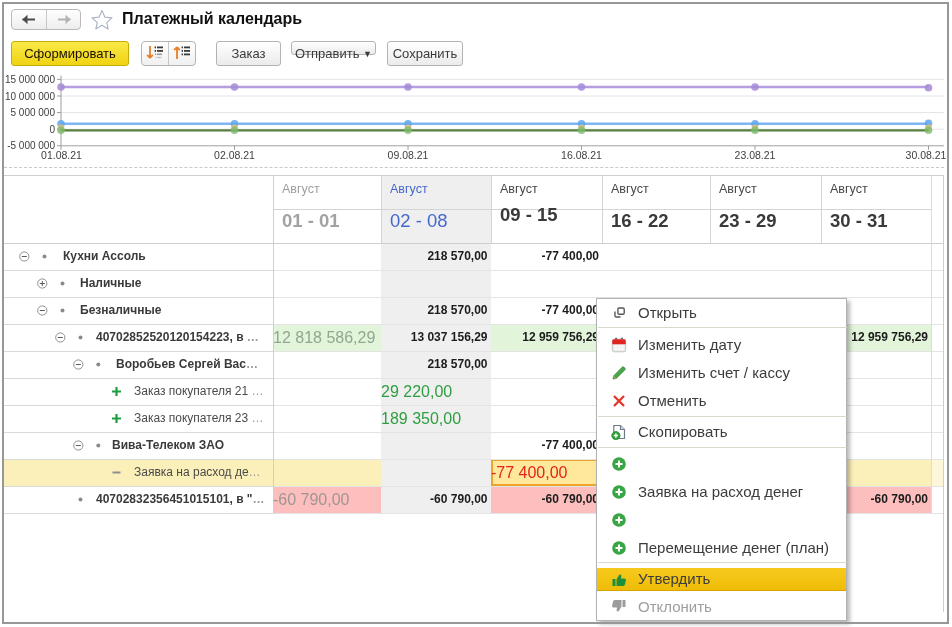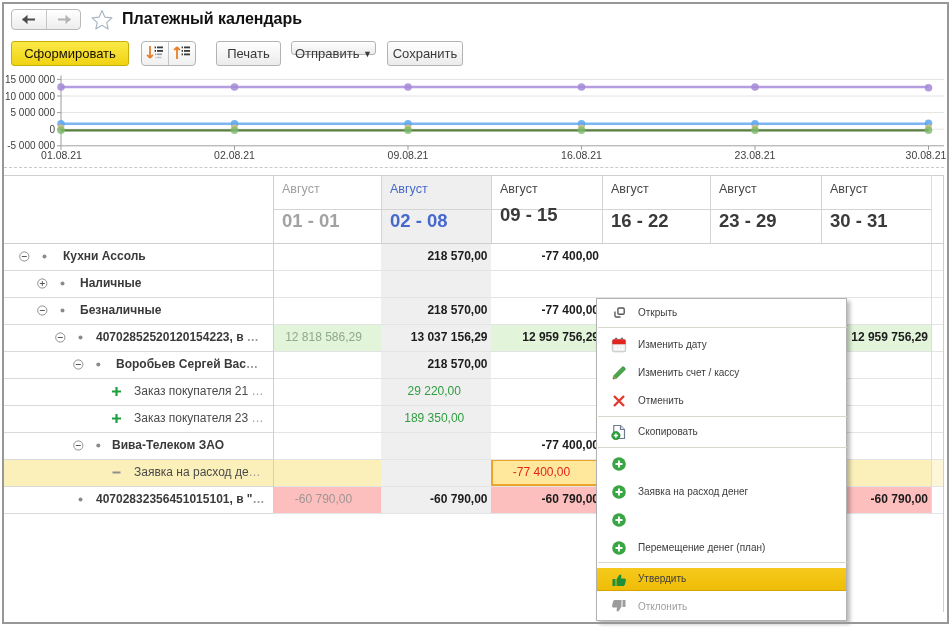--- a/index.html
+++ b/index.html
@@ -4,23 +4,23 @@
   html,body{margin:0;padding:0}
   body{width:952px;height:627px;position:relative;background:#fff;overflow:hidden;
        font-family:"Liberation Sans",sans-serif}
   .a{position:absolute}
   .frame{left:2px;top:2px;width:943px;height:618px;border:2px solid #979797;pointer-events:none;z-index:50}
   .btn{border:1px solid #b3b3b3;border-radius:3px;background:linear-gradient(#ffffff,#ebebeb);
        font-size:13px;color:#3a3a3a;text-align:center;box-sizing:border-box}
   .lbl{font-weight:bold;font-size:12px;color:#3a3a3a;white-space:nowrap}
   .lblr{font-size:12px;color:#4a4a4a;white-space:nowrap}
   .num{font-weight:bold;font-size:12px;color:#1c1c1c;text-align:right;white-space:nowrap}
-  .numr{font-size:12px;text-align:center;white-space:nowrap}
+  .numr{font-size:16px;text-align:left;white-space:nowrap}
   .dots{color:#9a9a9a}
-  .mi{position:absolute;left:1px;width:249px;height:28px;font-size:10px;color:#3c3c3c;line-height:28px}
+  .mi{position:absolute;left:1px;width:249px;height:28px;font-size:15px;color:#3c3c3c;line-height:28px}
   .mi .ico{position:absolute;left:13px;top:6px;width:16px;height:16px}
   .mi .mt{position:absolute;left:40px;top:0}
   .sep{position:absolute;left:1px;width:249px;border-top:1px solid #d8d8cc}
 </style></head>
 <body>
 <div class="a frame"></div>
 
 <div class="a" id="toolbar1"></div>
 <div class="a" style="left:11px;top:9px;width:70px;height:21px;border:1px solid #b9b9b9;border-radius:4px;background:linear-gradient(#ffffff,#ededed);box-sizing:border-box"></div>
 <div class="a" style="left:46px;top:10px;width:1px;height:19px;background:#c6c6c6"></div>
@@ -53,21 +53,21 @@
 </svg>
 <svg class="a" style="left:173px;top:45px" width="18" height="17" viewBox="0 0 18 17">
   <path d="M4 14 V2 M4 2 L1.2 5.2 M4 2 L6.8 5.2" stroke="#e87e27" stroke-width="1.8" fill="none"></path>
   <rect x="8.6" y="1.5" width="1.4" height="1.8" fill="#3a3a3a"></rect>
     <rect x="11" y="1.5" width="6" height="1.8" fill="#3a3a3a"></rect>
   <rect x="8.6" y="5" width="1.4" height="1.8" fill="#3a3a3a"></rect>
     <rect x="11" y="5" width="6" height="1.8" fill="#3a3a3a"></rect>
   <rect x="8.6" y="8.5" width="1.4" height="1.8" fill="#3a3a3a"></rect>
     <rect x="11" y="8.5" width="6" height="1.8" fill="#3a3a3a"></rect>
 </svg>
-<div class="a btn" style="left:216px;top:41px;width:65px;height:25px;line-height:23px">Печать</div>
+<div class="a btn" style="left:216px;top:41px;width:65px;height:25px;line-height:23px">Заказ</div>
 <div class="a btn" style="left:291px;top:41px;width:85px;height:14px;line-height:23px">Отправить <span style="font-size:9px;position:relative;top:-1px">▼</span></div>
 <div class="a btn" style="left:387px;top:41px;width:76px;height:25px;line-height:23px">Сохранить</div>
 
 <svg class="a" style="left:0;top:0" width="952" height="170" viewBox="0 0 952 170" font-family="Liberation Sans,sans-serif">
   <g stroke="#e4e4e4">
       <path d="M61 79.4 H944"></path>
       <path d="M61 96 H944"></path>
       <path d="M61 112.6 H944"></path>
       <path d="M61 129.2 H944"></path>
     </g>
@@ -167,21 +167,21 @@
 <div class="a" style="left:491px;top:175px;width:1px;height:67.5px;background:#d4d4d4"></div>
 <div class="a" style="left:602px;top:175px;width:1px;height:67.5px;background:#d4d4d4"></div>
 <div class="a" style="left:710px;top:175px;width:1px;height:67.5px;background:#d4d4d4"></div>
 <div class="a" style="left:821px;top:175px;width:1px;height:67.5px;background:#d4d4d4"></div>
 <div class="a" style="left:931px;top:175px;width:1px;height:337.5px;background:#dcdcdc"></div>
 <div class="a" style="left:943px;top:175px;width:1px;height:437px;background:#cfcfcf"></div>
 
 <div class="a" style="left:282px;top:182px;font-size:12.5px;color:#9e9e9e">Август</div>
 <div class="a" style="left:282px;top:210px;font-size:18.5px;font-weight:bold;color:#a2a2a2">01 - 01</div>
 <div class="a" style="left:390px;top:182px;font-size:12.5px;color:#4568cd">Август</div>
-<div class="a" style="left:390px;top:210px;font-size:18.5px;font-weight:bold;color:#4568cd">02 - 08</div>
+<div class="a" style="left:390px;top:210px;font-size:18.5px;font-weight:normal;color:#4568cd">02 - 08</div>
 <div class="a" style="left:500px;top:182px;font-size:12.5px;color:#464646">Август</div>
 <div class="a" style="left:500px;top:204px;font-size:18.5px;font-weight:bold;color:#3a3a3a">09 - 15</div>
 <div class="a" style="left:611px;top:182px;font-size:12.5px;color:#464646">Август</div>
 <div class="a" style="left:611px;top:210px;font-size:18.5px;font-weight:bold;color:#3a3a3a">16 - 22</div>
 <div class="a" style="left:719px;top:182px;font-size:12.5px;color:#464646">Август</div>
 <div class="a" style="left:719px;top:210px;font-size:18.5px;font-weight:bold;color:#3a3a3a">23 - 29</div>
 <div class="a" style="left:830px;top:182px;font-size:12.5px;color:#464646">Август</div>
 <div class="a" style="left:830px;top:210px;font-size:18.5px;font-weight:bold;color:#3a3a3a">30 - 31</div>
 
 <svg class="a" style="left:0;top:242.5px" width="273" height="270" viewBox="0 0 273 270">

